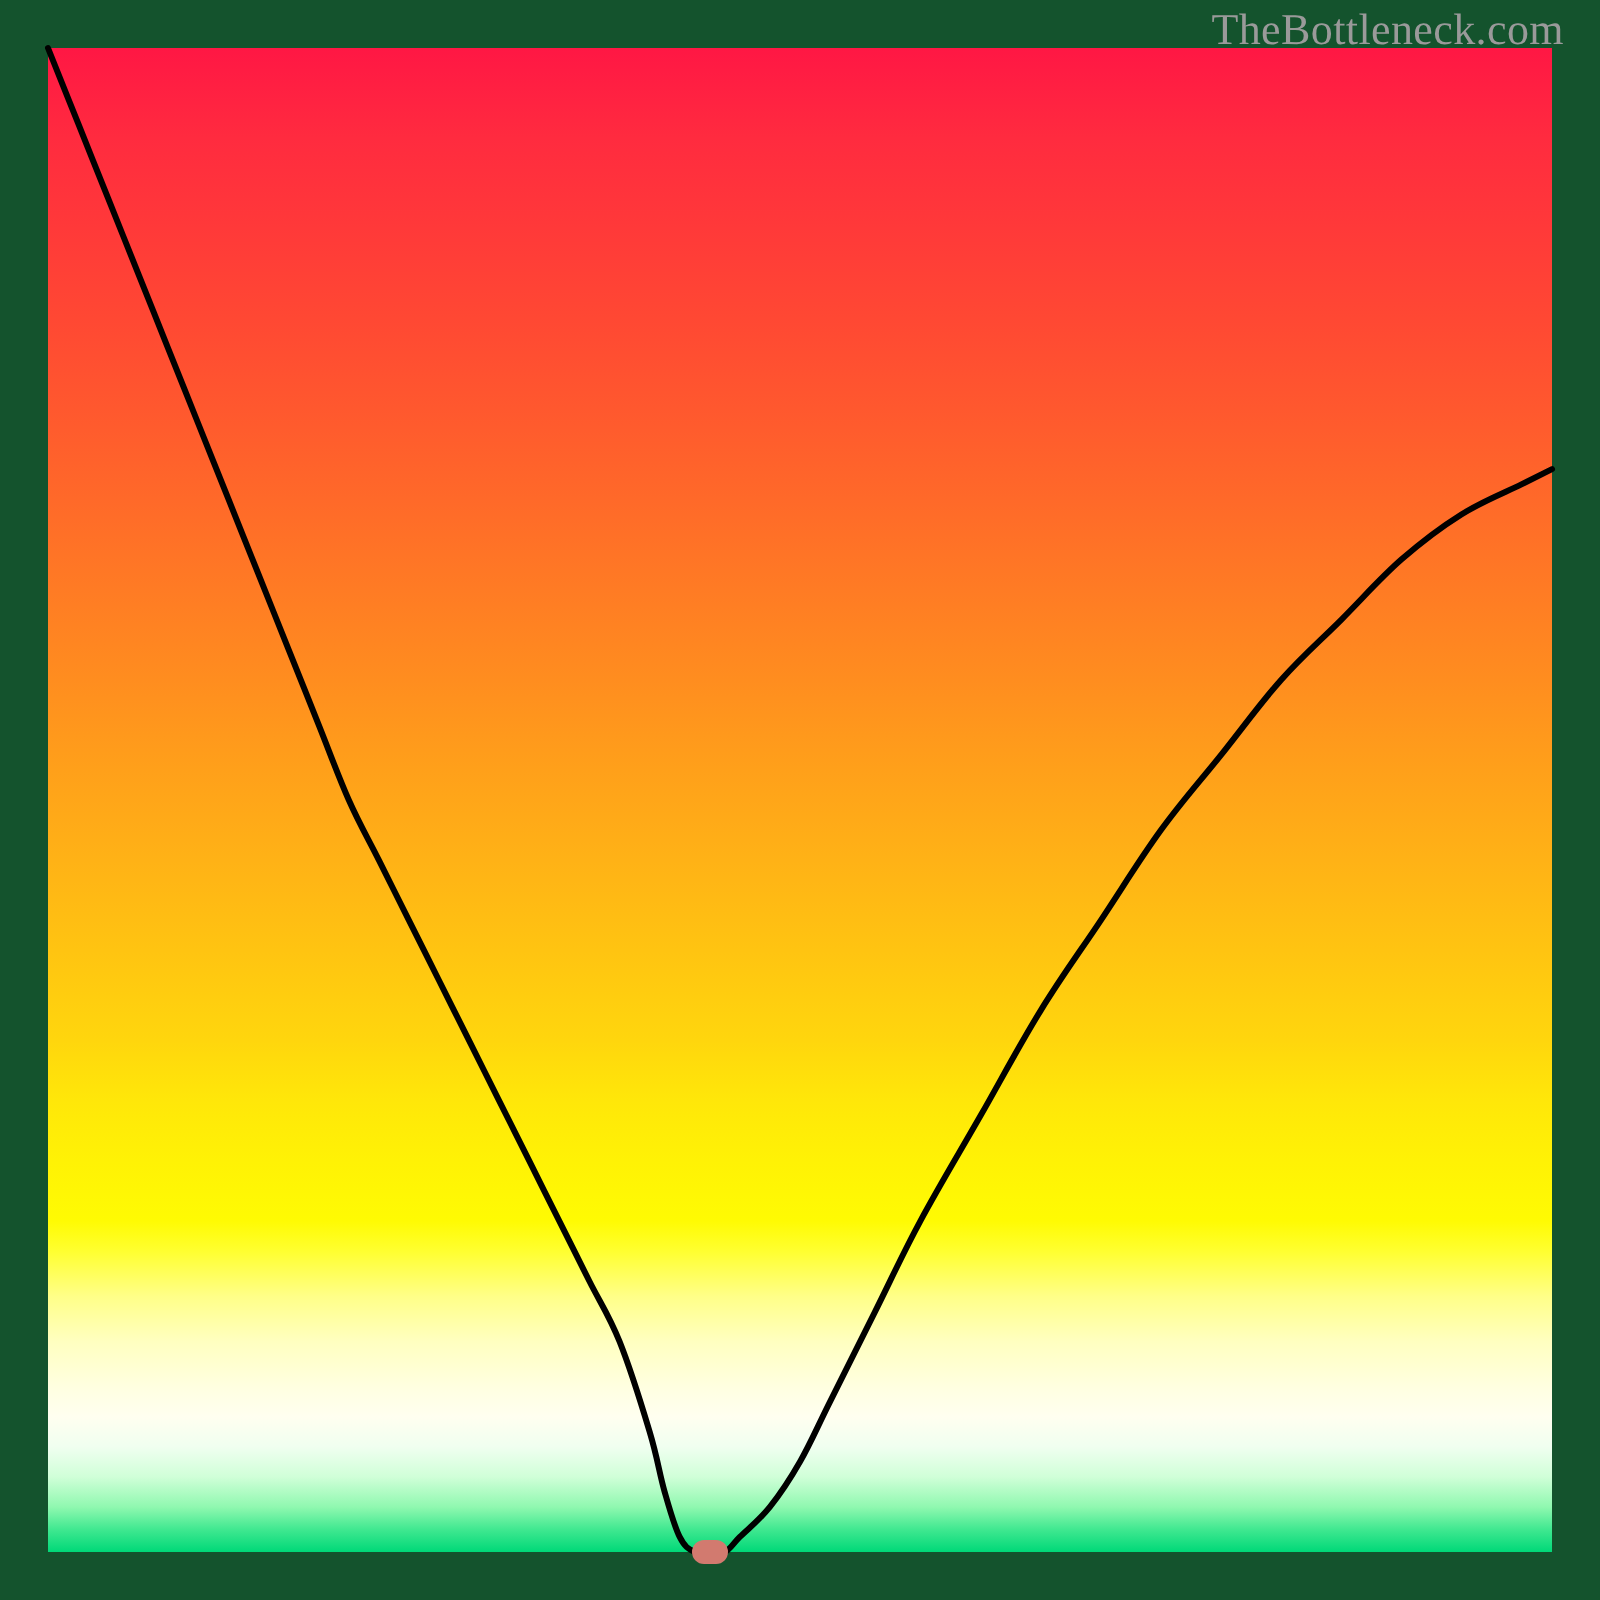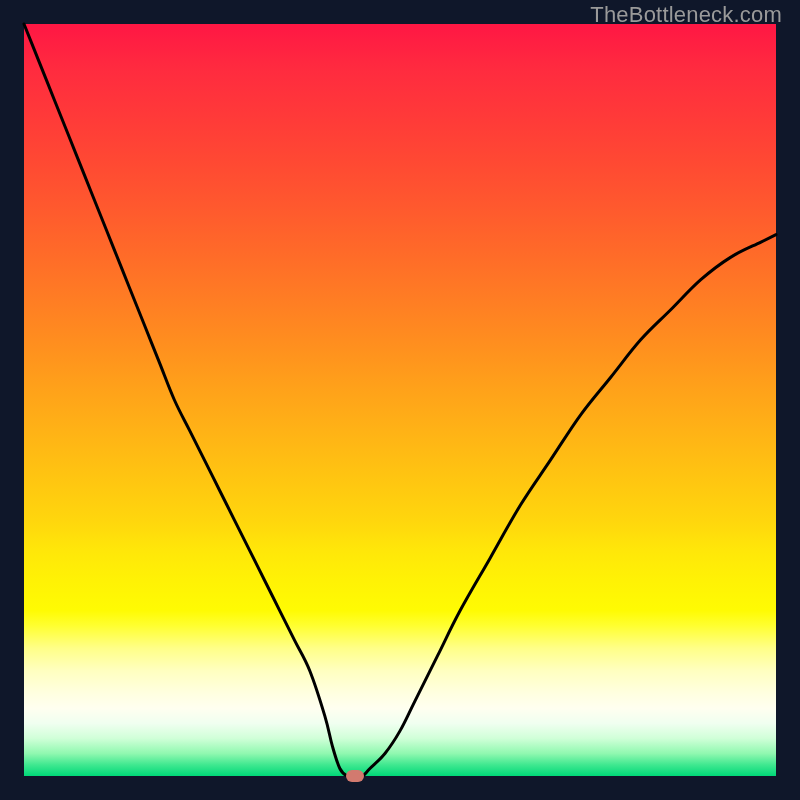--- a/index.html
+++ b/index.html
@@ -8,21 +8,22 @@
     background: #000;
     width: 800px;
     height: 800px;
     overflow: hidden;
     font-family: Arial, Helvetica, sans-serif;
   }
   .frame {
     position: relative;
     width: 800px;
     height: 800px;
-    background: #0f172a;
+    background: #14532d;
+    font-family: Liberation Serif, serif;
   }
   .plot-area {
     position: absolute;
     left: 24px;
     top: 24px;
     width: 752px;
     height: 752px;
     background: linear-gradient(to bottom,
       #ff1744 0%,
       #ff2b3f 6%,

